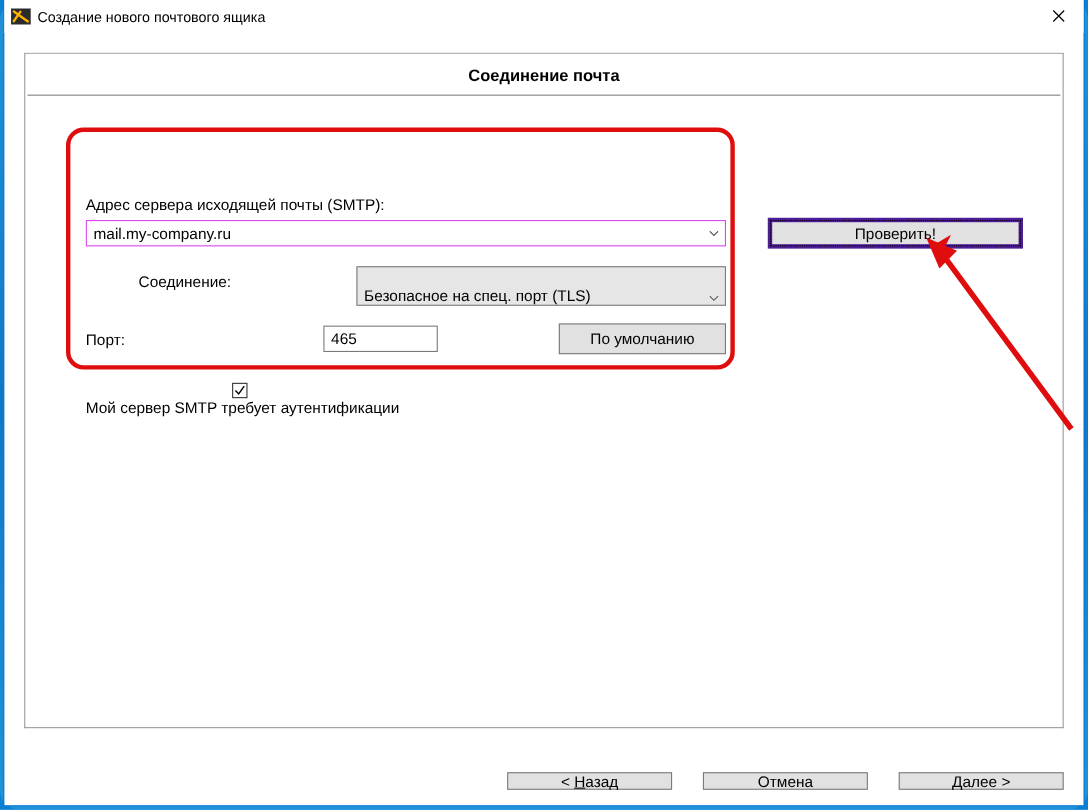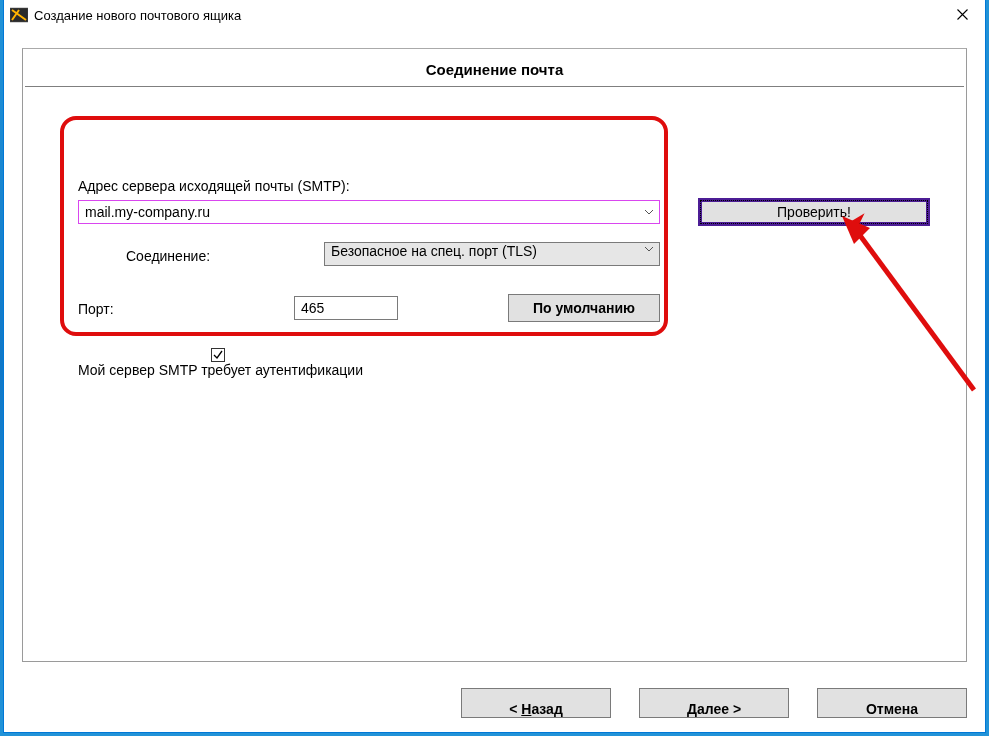--- a/index.html
+++ b/index.html
@@ -8,20 +8,21 @@
     width: 989px; height: 736px;
     font-family: "Segoe UI", Tahoma, sans-serif;
     font-size: 14px;
     background: #0a84d6;
     overflow: hidden;
   }
   .desktop {
     width: 989px; height: 736px;
     background: linear-gradient(#2a9dde 0%, #1178c8 50%, #2a9dde 100%);
     position: relative;
+    border-radius: 18px;
   }
   .window {
     position: absolute;
     left: 4px; top: 0;
     width: 981px; height: 732px;
     background: #fff;
     box-shadow: 0 0 0 1px #0078d7, 0 0 0 4px rgba(10,120,200,.25);
   }
   
   .titlebar {
@@ -99,22 +100,22 @@
   }
   .conn-label { position: absolute; left: 74px; top: 248px; margin-left: 48px; }
   .conn-select {
     position: absolute; left: 320px; top: 242px;
     width: 336px; height: 24px;
   }
   .select-box {
     display: flex;
     border: 1px solid #7a7a7a;
     background: #e6e6e6;
-    height: 24px;
-    align-items: flex-start;
+    height: 36px;
+    align-items: flex-end;
     padding-left: 6px;
     font-size: 14px;
     cursor: pointer;
   }
   .select-box .sval { flex: 1; color: #000; }
   .select-box .drop {
     width: 20px; text-align: center;
     font-size: 10px; color: #555;
   }
   .port-label { position: absolute; left: 74px; top: 301px; }
@@ -128,21 +129,21 @@
   .btn-default {
     position: absolute; left: 504px; top: 294px;
     width: 152px; height: 28px;
   }
   .std-btn {
     height: 28px;
     border: 1px solid #7a7a7a;
     background: #e1e1e1;
     font-family: inherit; font-size: 14px;
     cursor: pointer;
-    display: flex; align-items: center; justify-content: center; font-weight: bold;
+    display: flex; align-items: center; justify-content: center;
   }
   .auth-row {
     position: absolute; left: 74px; top: 348px;
     display: flex; align-items: center; flex-direction: column;
   }
   .chk {
     width: 14px; height: 14px;
     border: 1px solid #333;
     margin-right: 6px;
     display: inline-flex; align-items: center; justify-content: center;
@@ -171,21 +172,21 @@
   
   .footer {
     position: absolute;
     left: 0; right: 18px; bottom: 14px;
     display: flex;
     justify-content: flex-end;
     gap: 28px;
     padding-right: 0;
   }
   .footer .std-btn {
-    width: 150px; height: 30px; align-items: flex-end;
+    width: 150px; height: 16px;
   }
   .underline { text-decoration: underline; }
 </style>
 </head>
 <body>
 
 <div class="desktop">
   <div class="window">
 
     <div class="titlebar">
@@ -257,21 +258,21 @@
       <line x1="140" y1="180" x2="22" y2="20" stroke="#df0d0d" stroke-width="5"></line>
       <polygon points="22,20 12,10 32,0 18,24" fill="#df0d0d" transform="translate(0,4) rotate(-4 22 20)"></polygon>
       <polygon points="8,6 36,18 20,34" fill="#df0d0d"></polygon>
     </svg>
 
     <div class="footer">
       <div class="std-btn">
         <span><span>&lt;  </span><span class="underline">Н</span><span>азад</span></span>
       </div>
       <div class="std-btn">
+        <span>Отмена</span>
+      </div>
+      <div class="std-btn">
         <span><span class="underline">Д</span><span>алее  &gt;</span></span>
-      </div>
-      <div class="std-btn">
-        <span>Отмена</span>
       </div>
     </div>
 
   </div>
 </div>
 
 </body></html>

